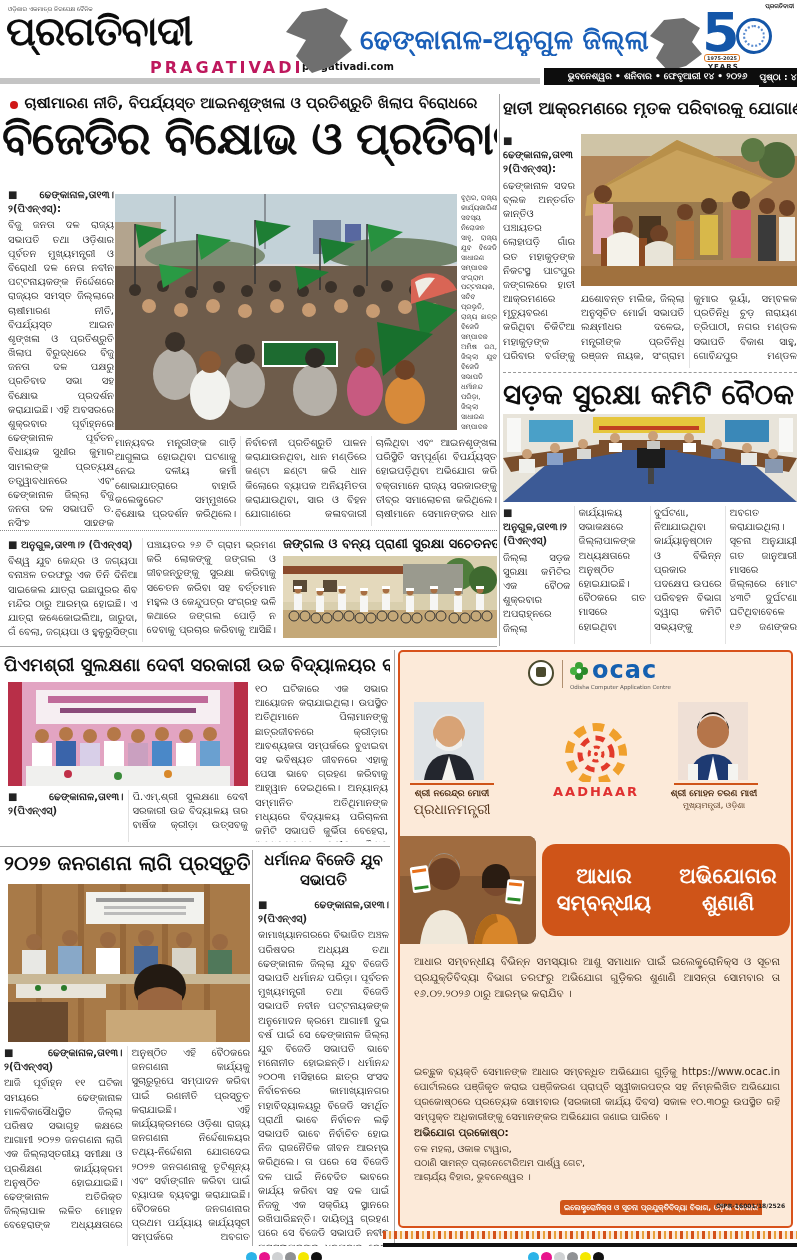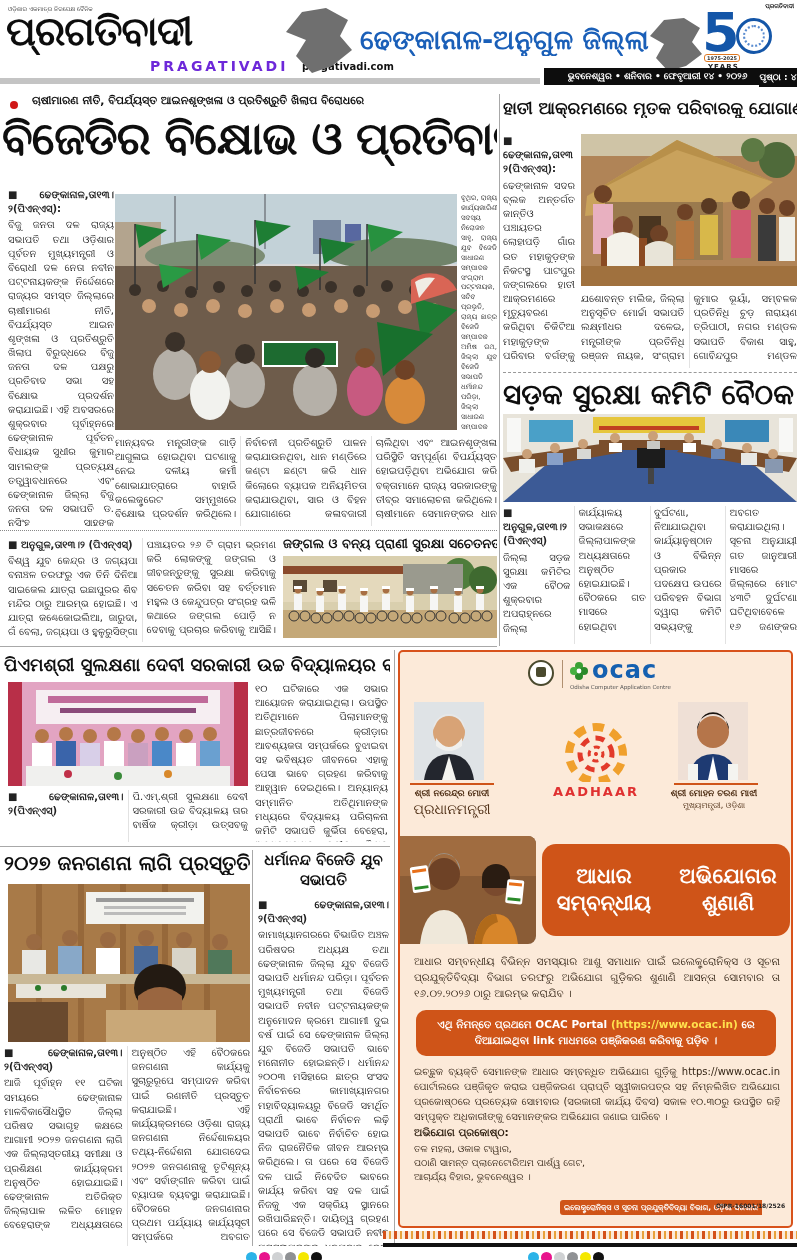--- a/index.html
+++ b/index.html
@@ -24,21 +24,21 @@
   .pre{white-space:pre-line;}
   .regdot{width:11px;height:11px;border-radius:50%;display:inline-block;margin-right:2px;}
 </style>
 </head>
 <body>
 
 <div class="page">
 
   <div class="abs" style="left:8px;top:5px;font-size:6px;color:#333;">ଓଡ଼ିଶାର ଏକମାତ୍ର ନିରପେକ୍ଷ ଦୈନିକ</div>
   <div class="abs h nw" style="left:6px;top:8px;width:300px;font-size:40px;letter-spacing:-1px;color:#0c0c0c;">ପ୍ରଗତିବାଦୀ</div>
-  <div class="abs h" style="left:150px;top:58px;font-size:14px;letter-spacing:3px;color:#6d28d9;">PRAGATIVADI</div>
+  <div class="abs h" style="left:150px;top:58px;font-size:16px;letter-spacing:3px;color:#be185d;">PRAGATIVADI</div>
   <div class="abs h" style="left:302px;top:61px;font-size:10px;color:#111;">pragativadi.com</div>
 
   <svg class="abs" style="left:282px;top:6px;" width="74" height="70" viewBox="0 0 74 70">
     <path d="M20,6 L44,2 L66,14 L58,30 L70,44 L50,60 L30,67 L14,50 L24,34 L4,26 Z" fill="#6f6f6f"></path>
   </svg>
 
   <div class="abs h nw" style="left:360px;top:24px;width:290px;font-size:27px;color:#1a5fb8;">ଢେଙ୍କାନାଳ-ଅନୁଗୁଳ ଜିଲ୍ଲା</div>
 
   <svg class="abs" style="left:648px;top:16px;" width="56" height="58" viewBox="0 0 56 58">
     <path d="M16,4 L36,2 L52,12 L44,26 L54,38 L38,50 L20,55 L8,42 L16,28 L2,20 Z" fill="#6f6f6f"></path>
@@ -56,21 +56,21 @@
 
   <div class="abs" style="left:0;top:78px;width:540px;height:6px;background:#c4c4c4;"></div>
   <div class="abs blackbox" style="left:544px;top:68px;width:227px;height:17px;">
       <span>ଭୁବନେଶ୍ୱର • ଶନିବାର • ଫେବୃଆରୀ ୧୪ • ୨୦୨୬</span>
     </div>
   <div class="abs blackbox" style="left:759px;top:68px;width:38px;height:19px;">
       <span>ପୃଷ୍ଠା : ୪</span>
     </div>
 
   <div class="abs" style="left:10px;top:101px;width:8px;height:8px;background:#d01818;border-radius:50%;"></div>
-  <div class="abs h nw" style="left:32px;top:94px;width:470px;font-size:11px;">ଚାଷୀମାରଣ ନୀତି, ବିପର୍ଯ୍ୟସ୍ତ ଆଇନଶୃଙ୍ଖଳା ଓ ପ୍ରତିଶ୍ରୁତି ଖିଲାପ ବିରୋଧରେ</div>
+  <div class="abs h nw" style="left:16px;top:94px;width:470px;font-size:15px;text-align:center;">ଚାଷୀମାରଣ ନୀତି, ବିପର୍ଯ୍ୟସ୍ତ ଆଇନଶୃଙ୍ଖଳା ଓ ପ୍ରତିଶ୍ରୁତି ଖିଲାପ ବିରୋଧରେ</div>
   <div class="abs h nw" style="left:2px;top:112px;width:495px;font-size:45px;letter-spacing:-1px;">ବିଜେଡିର ବିକ୍ଷୋଭ ଓ ପ୍ରତିବାଦ</div>
 
   <div class="abs bt" style="left:8px;top:188px;width:106px;height:338px;">
     <span class="byl">■ ଢେଙ୍କାନାଳ,ତା୧୩।୨(ପିଏନ୍ଏସ୍):</span>
     <span>ବିଜୁ ଜନତା ଦଳ ରାଜ୍ୟ ସଭାପତି ତଥା ଓଡ଼ିଶାର ପୂର୍ବତନ ମୁଖ୍ୟମନ୍ତ୍ରୀ ଓ ବିରୋଧୀ ଦଳ ନେତା ନବୀନ ପଟ୍ଟନାୟକଙ୍କ ନିର୍ଦ୍ଦେଶରେ ରାଜ୍ୟର ସମସ୍ତ ଜିଲ୍ଲାରେ ଚାଷୀମାରଣ ନୀତି, ବିପର୍ଯ୍ୟସ୍ତ ଆଇନ ଶୃଙ୍ଖଳା ଓ ପ୍ରତିଶ୍ରୁତି ଖିଲାପ ବିରୁଦ୍ଧରେ ବିଜୁ ଜନତା ଦଳ ପକ୍ଷରୁ ପ୍ରତିବାଦ ସଭା ସହ ବିକ୍ଷୋଭ ପ୍ରଦର୍ଶନ କରାଯାଇଛି। ଏହି ଅବସରରେ ଶୁକ୍ରବାର ପୂର୍ବାହ୍ନରେ ଢେଙ୍କାନାଳ ପୂର୍ବତନ ବିଧାୟକ ସୁଧୀର କୁମାର ସାମଲଙ୍କ ପ୍ରତ୍ୟକ୍ଷ ତତ୍ତ୍ୱାବଧାନରେ ଏବଂ ଢେଙ୍କାନାଳ ଜିଲ୍ଲା ବିଜୁ ଜନତା ଦଳ ସଭାପତି ଡ. ନୃସିଂହ ସାହୁଙ୍କ ସଭାପତିତ୍ୱରେ ଏକ ଦଳୀୟ ସମାବେଶ ଓ ପ୍ରତିବାଦ ସଭା ଜିଲ୍ଲାପାଳଙ୍କ କାର୍ଯ୍ୟାଳୟ ସମ୍ମୁଖରେ ଅନୁଷ୍ଠିତ ହୋଇଯାଇଛି।</span>
   </div>
 
   <div class="photo" style="left:115px;top:194px;width:342px;height:236px;">
     <svg width="342" height="236" viewBox="0 0 342 236">
       <rect x="0" y="0" width="342" height="70" fill="#c3d2d8"></rect>
@@ -496,25 +496,20 @@
       </svg>
     </div>
 
     <div class="abs obox" style="left:142px;top:192px;width:248px;height:92px;border-radius:14px;display:flex;flex-direction:row;align-items:center;justify-content:center;">
       <div style="font-size:21px;line-height:1.3;">ଆଧାର ସମ୍ବନ୍ଧୀୟ</div>
       <div style="font-size:21px;line-height:1.3;">ଅଭିଯୋଗର ଶୁଣାଣି</div>
     </div>
 
     <div class="abs adtxt" style="left:14px;top:302px;width:366px;font-size:10.5px;">ଆଧାର ସମ୍ବନ୍ଧୀୟ ବିଭିନ୍ନ ସମସ୍ୟାର ଆଶୁ ସମାଧାନ ପାଇଁ ଇଲେକ୍ଟ୍ରୋନିକ୍ସ ଓ ସୂଚନା ପ୍ରଯୁକ୍ତିବିଦ୍ୟା ବିଭାଗ ତରଫରୁ ଅଭିଯୋଗ ଗୁଡ଼ିକର ଶୁଣାଣି ଆସନ୍ତା ସୋମବାର ତା ୧୬.୦୨.୨୦୨୬ ଠାରୁ ଆରମ୍ଭ କରାଯିବ ।</div>
 
-    <div class="abs obox" style="left:16px;top:358px;width:360px;height:46px;display:flex;align-items:center;justify-content:center;padding:2px 8px;box-sizing:border-box;font-size:10.5px;line-height:1.5;">
-      <div>
-        <span>ଏଥି ନିମନ୍ତେ ପ୍ରଥମେ OCAC Portal </span><span style="color:#ffe14d;">(https://www.ocac.in)</span><span> ରେ ଦିଆଯାଇଥିବା link ମାଧମରେ ପଞ୍ଜିକରଣ କରିବାକୁ ପଡ଼ିବ ।</span>
-      </div>
-    </div>
 
     <div class="abs adtxt" style="left:14px;top:412px;width:366px;font-size:10px;">ଇଚ୍ଛୁକ ବ୍ୟକ୍ତି ସେମାନଙ୍କ ଆଧାର ସମ୍ବନ୍ଧିତ ଅଭିଯୋଗ ଗୁଡ଼ିକୁ https://www.ocac.in ପୋର୍ଟାଲରେ ପଞ୍ଜିକୃତ କରାଇ ପଞ୍ଜିକରଣ ପ୍ରାପ୍ତି ସ୍ୱୀକାରପତ୍ର ସହ ନିମ୍ନଲିଖିତ ଅଭିଯୋଗ ପ୍ରକୋଷ୍ଠରେ ପ୍ରତ୍ୟେକ ସୋମବାର (ସରକାରୀ କାର୍ଯ୍ୟ ଦିବସ) ସକାଳ ୧୦.୩୦ରୁ ଉପସ୍ଥିତ ରହି ସମ୍ପୃକ୍ତ ଅଧିକାରୀଙ୍କୁ ସେମାନଙ୍କର ଅଭିଯୋଗ ଜଣାଇ ପାରିବେ ।</div>
 
     <div class="abs h" style="left:14px;top:474px;font-size:10.5px;color:#2e1f10;">ଅଭିଯୋଗ ପ୍ରକୋଷ୍ଠ:</div>
     <div class="abs pre" style="left:14px;top:490px;width:300px;font-size:9.5px;line-height:1.45;color:#2e1f10;">ତଳ ମହଲା, ଓକାକ ଟାୱାର,
 ପଠାଣି ସାମନ୍ତ ପ୍ଲାନେଟୋରିଅମ ପାର୍ଶ୍ୱ ଗେଟ,
 ଆଚାର୍ଯ୍ୟ ବିହାର, ଭୁବନେଶ୍ୱର ।</div>
 
     <div class="abs" style="left:160px;top:548px;width:202px;height:15px;background:#cf5418;color:#fff;font-size:7.5px;font-weight:bold;display:flex;align-items:center;justify-content:center;border-radius:3px 0 0 3px;">
         <span>ଇଲେକ୍ଟ୍ରୋନିକ୍ସ ଓ ସୂଚନା ପ୍ରଯୁକ୍ତିବିଦ୍ୟା ବିଭାଗ, ଓଡ଼ିଶା ସରକାର</span>

